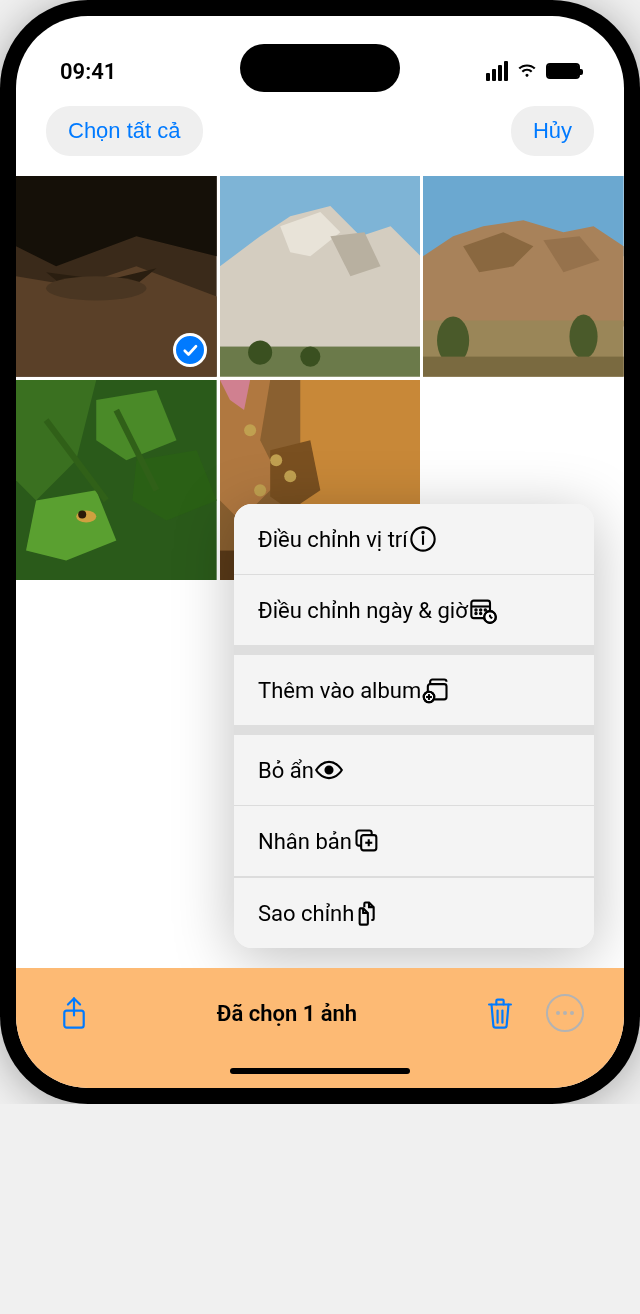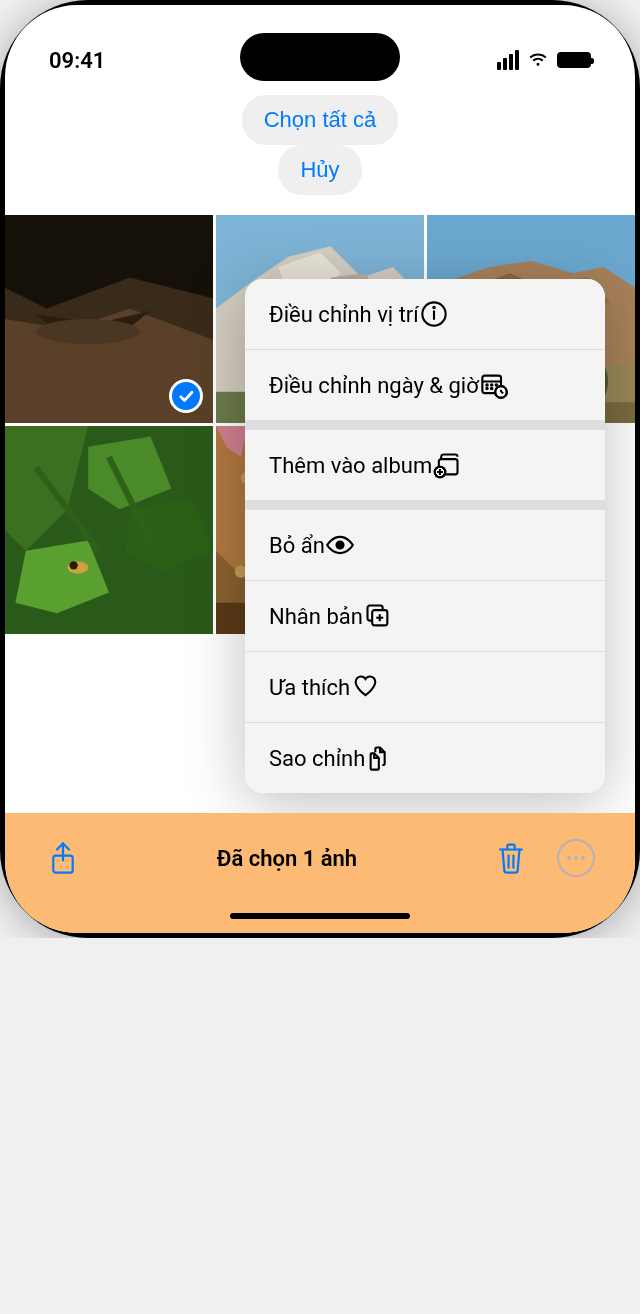--- a/index.html
+++ b/index.html
@@ -5,24 +5,24 @@
     * { margin: 0; padding: 0; box-sizing: border-box; }
     body {
       font-family: -apple-system, BlinkMacSystemFont, "Segoe UI", Roboto, sans-serif;
       background: #f0f0f0;
       display: flex;
       justify-content: center;
       padding: 0;
     }
     .phone-frame {
       width: 640px;
-      height: 938px;
+      height: 1104px;
       background: #000;
       border-radius: 88px;
-      padding: 5px;
+      padding: 16px;
       position: relative;
       box-shadow: 0 4px 40px rgba(0,0,0,0.3);
     }
     .phone-screen {
       width: 100%;
       height: 100%;
       background: #fff;
       border-radius: 72px;
       overflow: hidden;
       position: relative;
@@ -62,21 +62,20 @@
     .wifi-icon svg { width: 22px; height: 22px; }
     .battery { width: 34px; height: 16px; border: 2px solid #000; border-radius: 4px; position: relative; }
     .battery::after { content:''; position:absolute; right:-5px; top:4px; width:3px; height:6px; background:#000; border-radius:0 2px 2px 0; }
     .battery-fill { width: 100%; height: 100%; background:#000; border-radius:1px; }
 
     .nav-bar {
       display: flex;
       justify-content: space-between;
       align-items: center;
       padding: 10px 30px 20px;
-      flex-direction: column;
     }
     .pill-button {
       background: #efefef;
       border-radius: 24px;
       padding: 12px 22px;
       font-size: 22px;
       font-weight: 400;
       color: #007AFF;
       border: none;
       cursor: pointer;
@@ -339,28 +338,20 @@
         <span class="menu-icon">
           <svg viewBox="0 0 24 24" fill="none" stroke="#000" stroke-width="1.8">
               <rect x="7" y="7" width="13" height="13" rx="2"></rect>
               <path d="M7 16 H5 a2 2 0 0 1-2-2 V5 a2 2 0 0 1 2-2 h9 a2 2 0 0 1 2 2 v2"></path>
               <line x1="13.5" y1="10.5" x2="13.5" y2="16.5"></line>
               <line x1="10.5" y1="13.5" x2="16.5" y2="13.5"></line>
             </svg>
         </span>
       </div>
       <div class="sep-thin"></div>
-      <div class="menu-item">
-        <span>Ưa thích</span>
-        <span class="menu-icon">
-          <svg viewBox="0 0 24 24" fill="none" stroke="#000" stroke-width="1.8">
-              <path d="M20.8 7.6c0-2.5-2-4.6-4.6-4.6-1.6 0-3 .9-3.8 2.2-.8-1.3-2.2-2.2-3.8-2.2-2.5 0-4.6 2-4.6 4.6 0 5.6 8.4 11.4 8.4 11.4s8.4-5.8 8.4-11.4z"></path>
-            </svg>
-        </span>
-      </div>
       <div class="sep-thin"></div>
       <div class="menu-item">
         <span>Sao chỉnh</span>
         <span class="menu-icon">
           <svg viewBox="0 0 24 24" fill="none" stroke="#000" stroke-width="1.8">
               <path d="M8 7 V4 a1 1 0 0 1 1-1 h3 l4 4 v10 a1 1 0 0 1-1 1 h-1"></path>
               <path d="M12 3 v4 h4"></path>
               <path d="M4 8 h3 l4 4 v9 a1 1 0 0 1-1 1 H5 a1 1 0 0 1-1-1 V9 a1 1 0 0 1 1-1z"></path>
               <path d="M7 8 v4 h4"></path>
             </svg>

